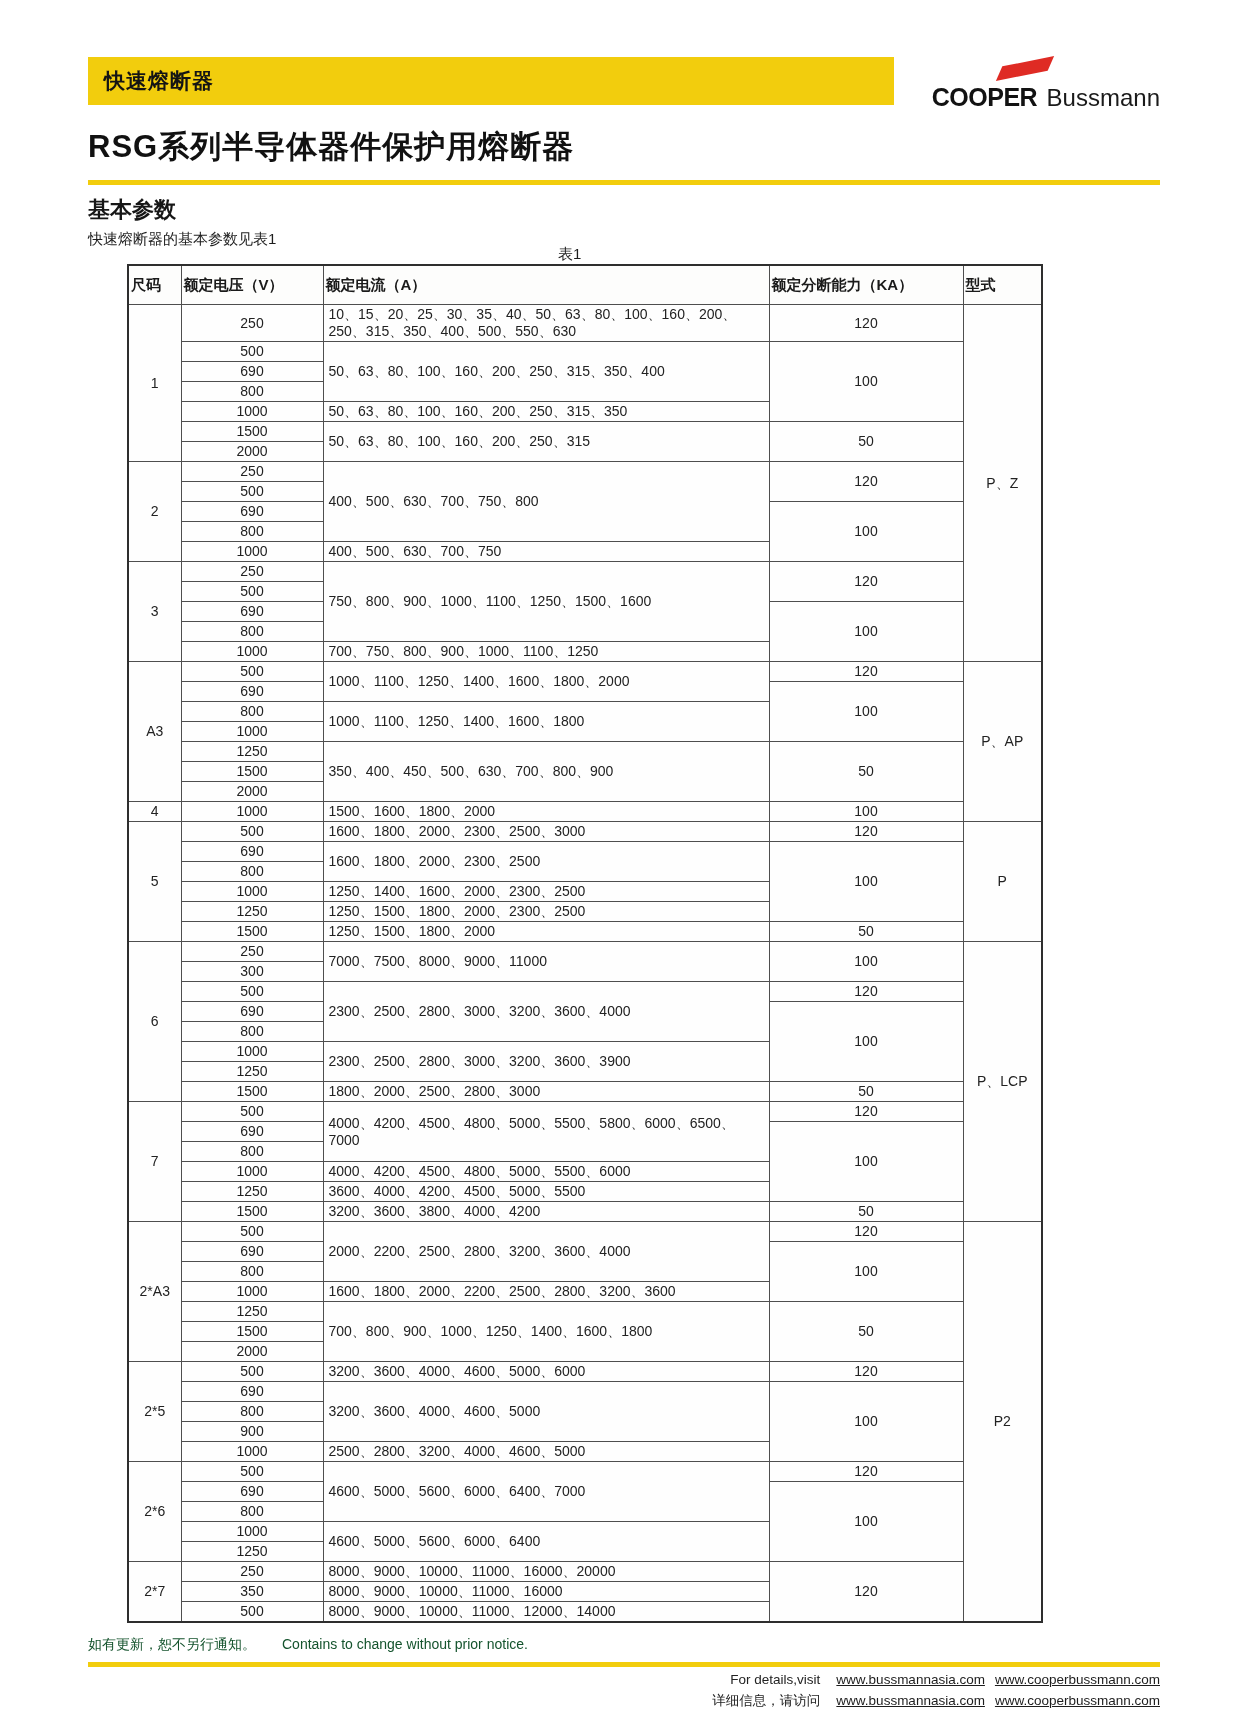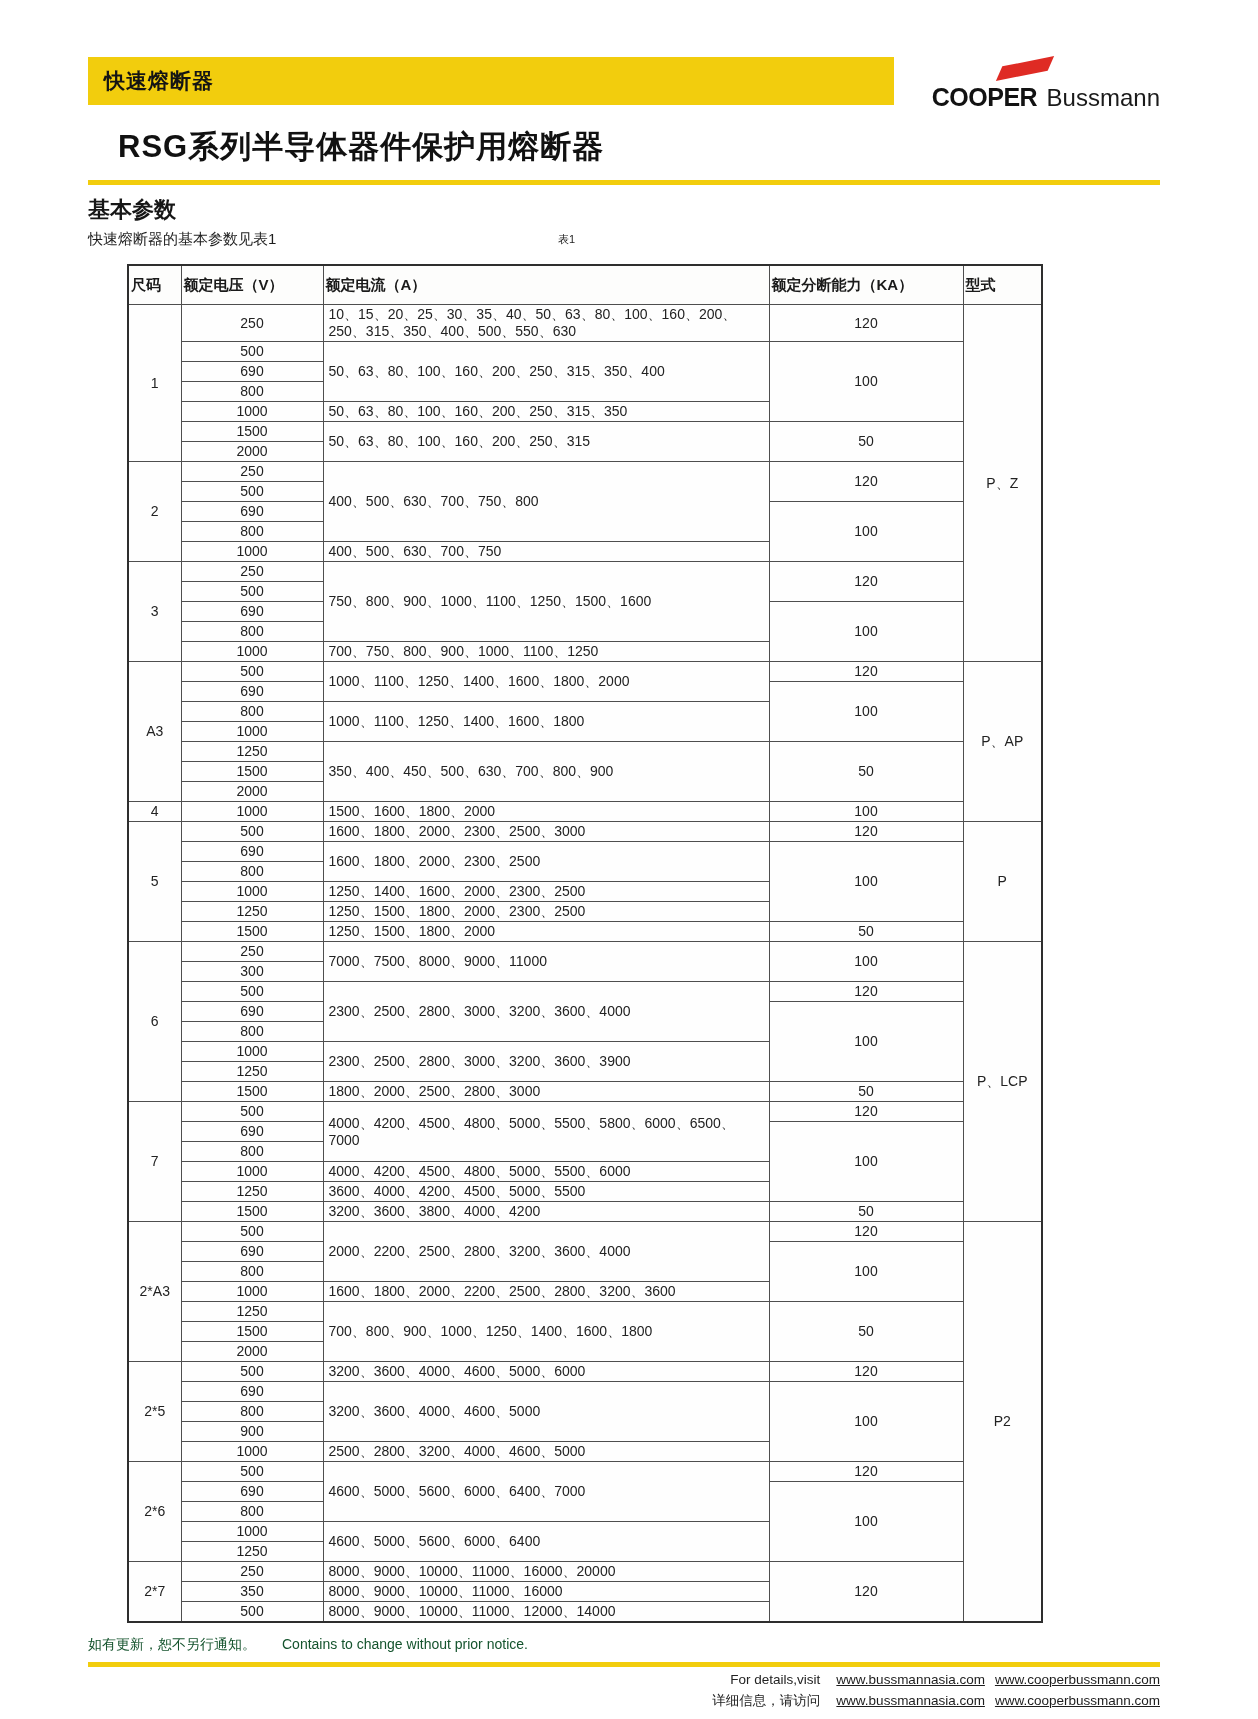--- a/index.html
+++ b/index.html
@@ -16,25 +16,25 @@
     display:flex;align-items:center;box-sizing:border-box;padding-left:16px;
   }
   .banner-label{font-size:21px;font-weight:bold;color:#141414;letter-spacing:1px;}
   .logo{position:relative;margin-left:38px;padding-top:26px;white-space:nowrap;}
   .logo-flag{
     position:absolute;top:4px;left:70px;width:46px;height:15px;
     background:var(--logored);transform:skewX(-34deg) rotate(-13deg);
   }
   .logo-cooper{font-size:25px;font-weight:bold;letter-spacing:-0.5px;color:#121212;}
   .logo-bussmann{font-size:24px;color:#1a1a1a;margin-left:5px;}
-  .doc-title{margin-top:14px;font-size:31px;font-weight:bold;letter-spacing:1px;color:#111;margin-left:30px;}
+  .doc-title{margin-top:14px;font-size:31px;font-weight:bold;letter-spacing:1px;color:#111;}
   .rule{height:5px;background:var(--brand);margin-top:12px;}
   .section-heading{margin-top:10px;font-size:22px;font-weight:bold;color:#161616;}
   .note-row{position:relative;margin-top:5px;font-size:15px;height:20px;}
-  .table-caption{position:absolute;left:470px;top:2px;font-size:11px;}
+  .table-caption{position:absolute;left:470px;top:15px;font-size:15px;}
   
   table{
     border-collapse:collapse;table-layout:fixed;
     width:914px;margin:14px 0 0 39px;
     border:2px solid #2e2e2e;
   }
   th,td{border:1px solid #4e4e4e;}
   th{
     font-size:15px;font-weight:bold;height:38px;padding:0 2px;
     text-align:left;color:#1a1a1a;background:#fdfdfc;

